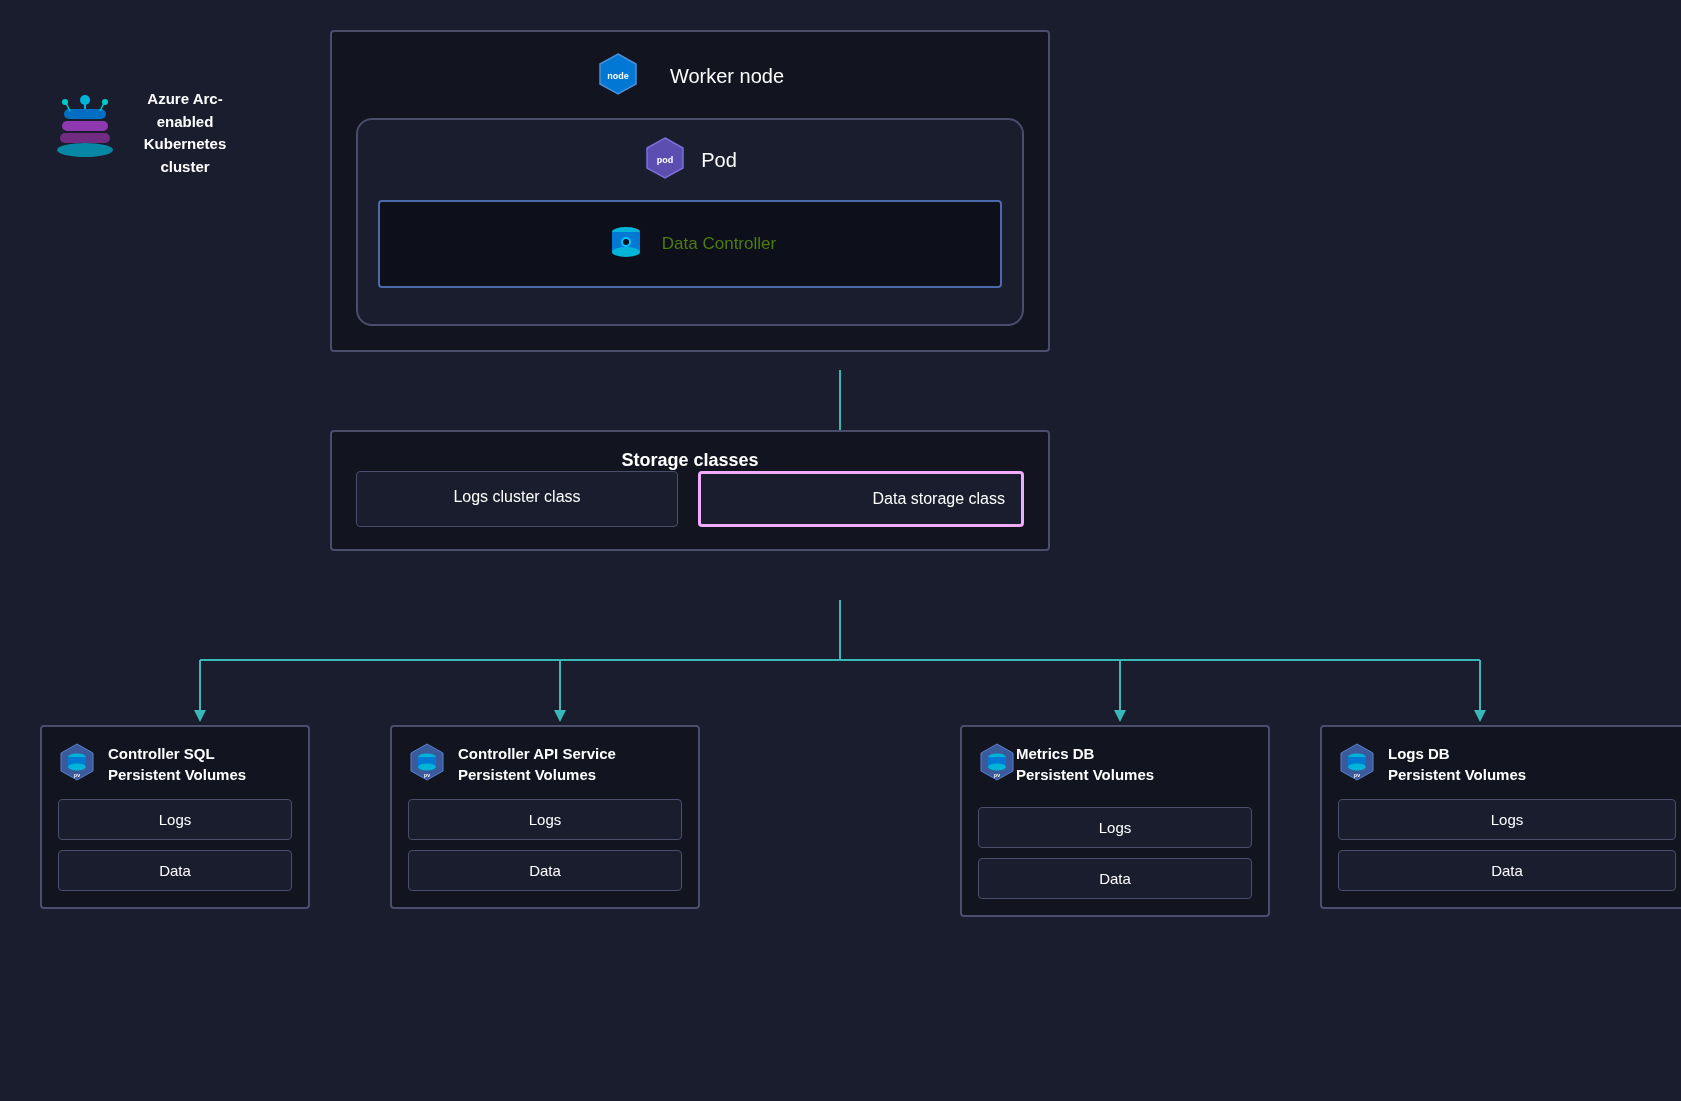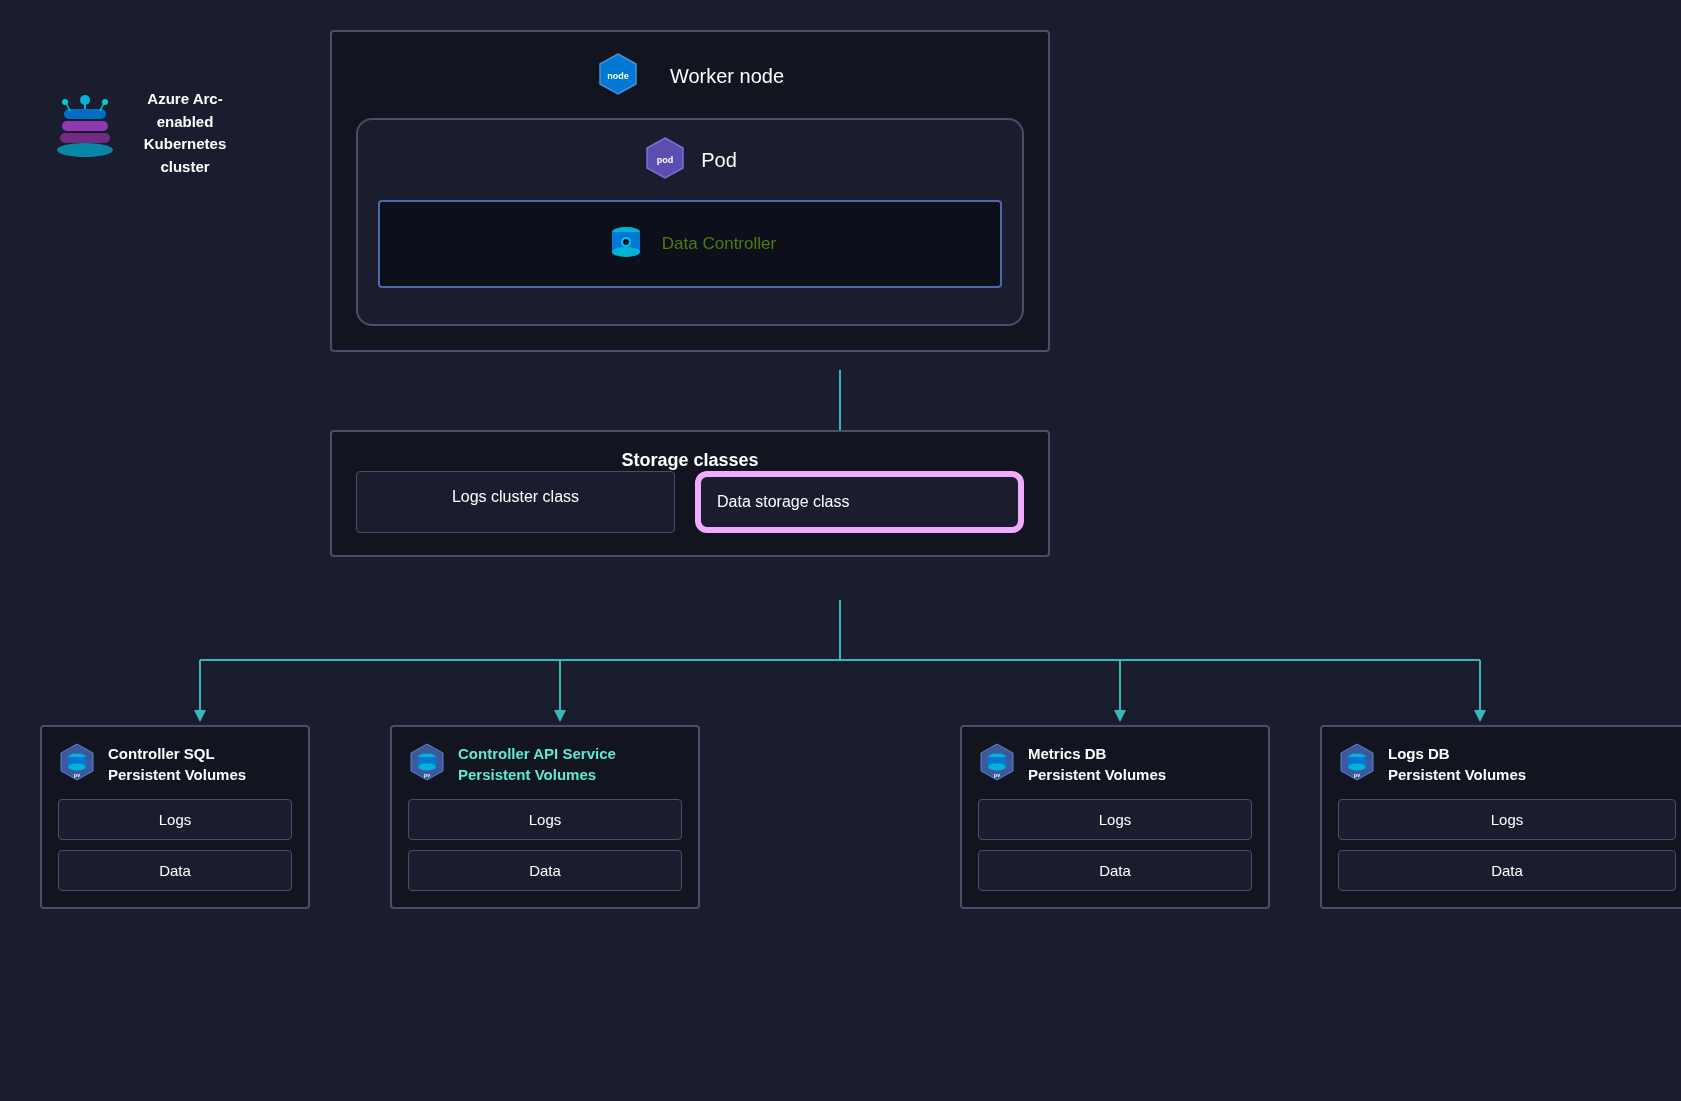--- a/index.html
+++ b/index.html
@@ -159,22 +159,22 @@
     border-radius: 4px;
     padding: 18px 24px 22px;
   ">
     <div style="text-align:center; font-size:18px; font-weight:700; margin-bottom:0; color:#fff;">Storage classes</div>
     <div style="display:flex; gap:20px;">
       <div style="
         flex:1; border:1px solid #4a4e6a; background:#1a1d2e;
         border-radius:4px; padding:16px; text-align:center; font-size:16px; color:#fff;
       ">Logs cluster class</div>
       <div style="
-        flex:1; border:6px solid #f0abfc; background:#1a1d2e;
-        border-radius:12px; padding:16px; text-align:left; font-size:16px; color:#fff;
+        flex:1; border:3px solid #f0abfc; background:#1a1d2e;
+        border-radius:4px; padding:16px; text-align:right; font-size:16px; color:#fff;
       ">Data storage class</div>
     </div>
   </div>
 
   <div style="
     position:absolute; left:40px; top:725px;
     width:270px;
     border:2px solid #4a4e6a; background:#12141f; border-radius:4px; padding:16px;
   ">
     <div style="display:flex; align-items:flex-start; gap:12px; margin-bottom:14px;">
@@ -203,34 +203,34 @@
     <div style="display:flex; align-items:flex-start; gap:12px; margin-bottom:14px;">
       <div>
         <svg width="38" height="38" viewBox="0 0 38 38" xmlns="http://www.w3.org/2000/svg">
           <polygon points="19,1 35,10 35,28 19,37 3,28 3,10" fill="#3a5a9c" stroke="#5a80cc" stroke-width="1"></polygon>
           <ellipse cx="19" cy="14" rx="9" ry="3.5" fill="#00b4d8"></ellipse>
           <rect x="10" y="14" width="18" height="10" fill="#0078d4"></rect>
           <ellipse cx="19" cy="24" rx="9" ry="3.5" fill="#00b4d8"></ellipse>
           <text x="19" y="34" text-anchor="middle" fill="white" font-size="5" font-weight="bold">pv</text>
         </svg>
       </div>
-      <div style="font-size:15px; font-weight:600; color:#5eead4; line-height:1.4;">
+      <div style="font-size:15px; font-weight:600; color:#ffffff; line-height:1.4;">
         Controller API Service<br>Persistent Volumes
       </div>
     </div>
     <div style="border:1px solid #4a4e6a; background:#1a1d2e; border-radius:4px; padding:11px; text-align:center; font-size:15px; color:#fff; margin-bottom:10px;">Logs</div>
     <div style="border:1px solid #4a4e6a; background:#1a1d2e; border-radius:4px; padding:11px; text-align:center; font-size:15px; color:#fff;">Data</div>
   </div>
 
   <div style="
     position:absolute; left:960px; top:725px;
     width:310px;
     border:2px solid #4a4e6a; background:#12141f; border-radius:4px; padding:16px;
   ">
-    <div style="display:flex; align-items:flex-start; gap:12px; margin-bottom:14px;">
+    <div style="display:flex; align-items:flex-start; margin-bottom:22px;">
       <div>
         <svg width="38" height="38" viewBox="0 0 38 38" xmlns="http://www.w3.org/2000/svg">
           <polygon points="19,1 35,10 35,28 19,37 3,28 3,10" fill="#3a5a9c" stroke="#5a80cc" stroke-width="1"></polygon>
           <ellipse cx="19" cy="14" rx="9" ry="3.5" fill="#00b4d8"></ellipse>
           <rect x="10" y="14" width="18" height="10" fill="#0078d4"></rect>
           <ellipse cx="19" cy="24" rx="9" ry="3.5" fill="#00b4d8"></ellipse>
           <text x="19" y="34" text-anchor="middle" fill="white" font-size="5" font-weight="bold">pv</text>
         </svg>
       </div>
       <div style="font-size:15px; font-weight:600; color:#fff; line-height:1.4;">

